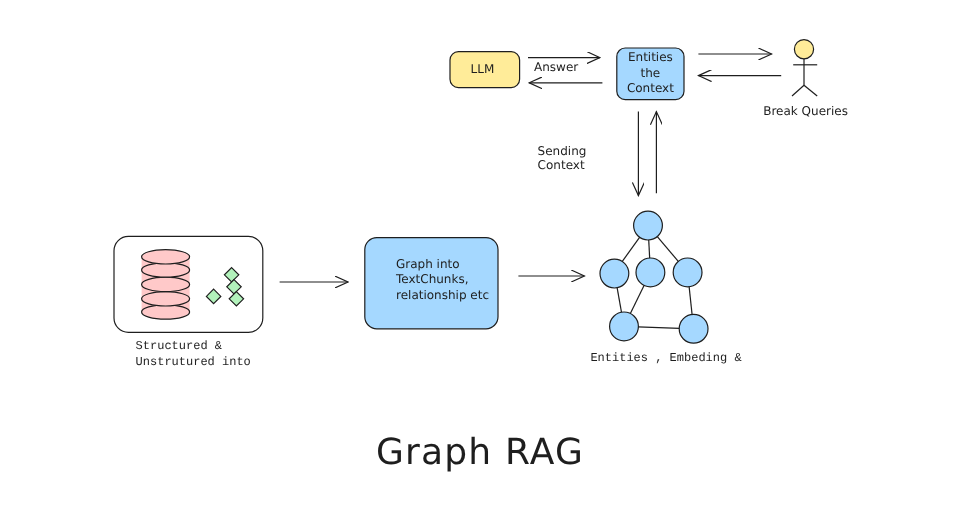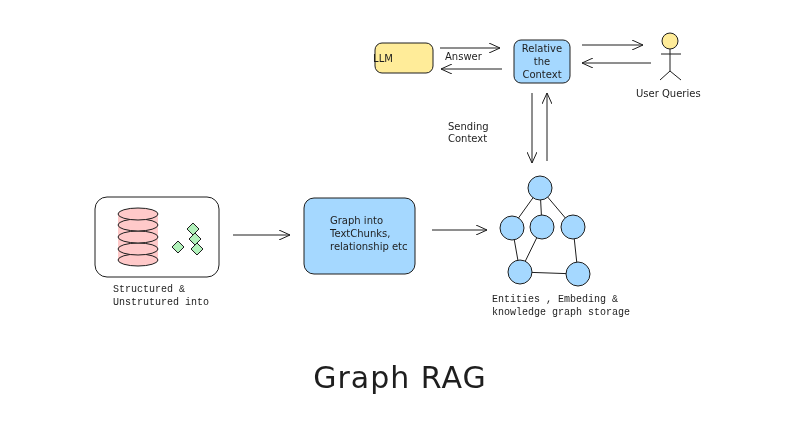--- a/index.html
+++ b/index.html
@@ -84,45 +84,44 @@
       <circle cx="540" cy="188" r="12"></circle>
       <circle cx="512" cy="228" r="12"></circle>
       <circle cx="542" cy="227" r="12"></circle>
       <circle cx="573" cy="227" r="12"></circle>
       <circle cx="520" cy="272" r="12"></circle>
       <circle cx="578" cy="274" r="12"></circle>
     </g>
   </g>
 </svg>
 
-<div class="box-text center" style="left:354px; top:52px; width:58px;">LLM</div>
+<div class="box-text center" style="left:373px; top:52px; width:58px;">LLM</div>
 
 <div class="box-text center" style="left:514px; top:42px; width:56px; line-height:13px;">
-  <div>Relative</div>
+  <div>Entities</div>
   <div>the</div>
   <div>Context</div>
 </div>
 
 <div class="lbl" style="left:445px; top:27px;margin-top:24px;">Answer</div>
 <div class="lbl" style="left:448px; top:78px;margin-top:43px;">
   <div>Sending</div>
   <div>Context</div>
 </div>
 
-<div class="lbl" style="left:636px; top:88px;">User Queries</div>
+<div class="lbl" style="left:636px; top:88px;">Break Queries</div>
 
 <div class="lbl" style="left:113px; top:283px; line-height:13px;font-family:Liberation Mono, monospace;">
   <div>Structured &amp;</div>
   <div>Unstrutured into</div>
 </div>
 
 <div class="box-text" style="left:330px; top:214px;">
   <div>Graph into</div>
   <div>TextChunks,</div>
   <div>relationship etc</div>
 </div>
 
 <div class="lbl" style="left:492px; top:293px; line-height:13px;font-family:Liberation Mono, monospace;">
   <div>Entities , Embeding &amp;</div>
-  <div>knowledge graph storage</div>
 </div>
 
 <div class="title">Graph RAG</div>
 
 </body></html>

